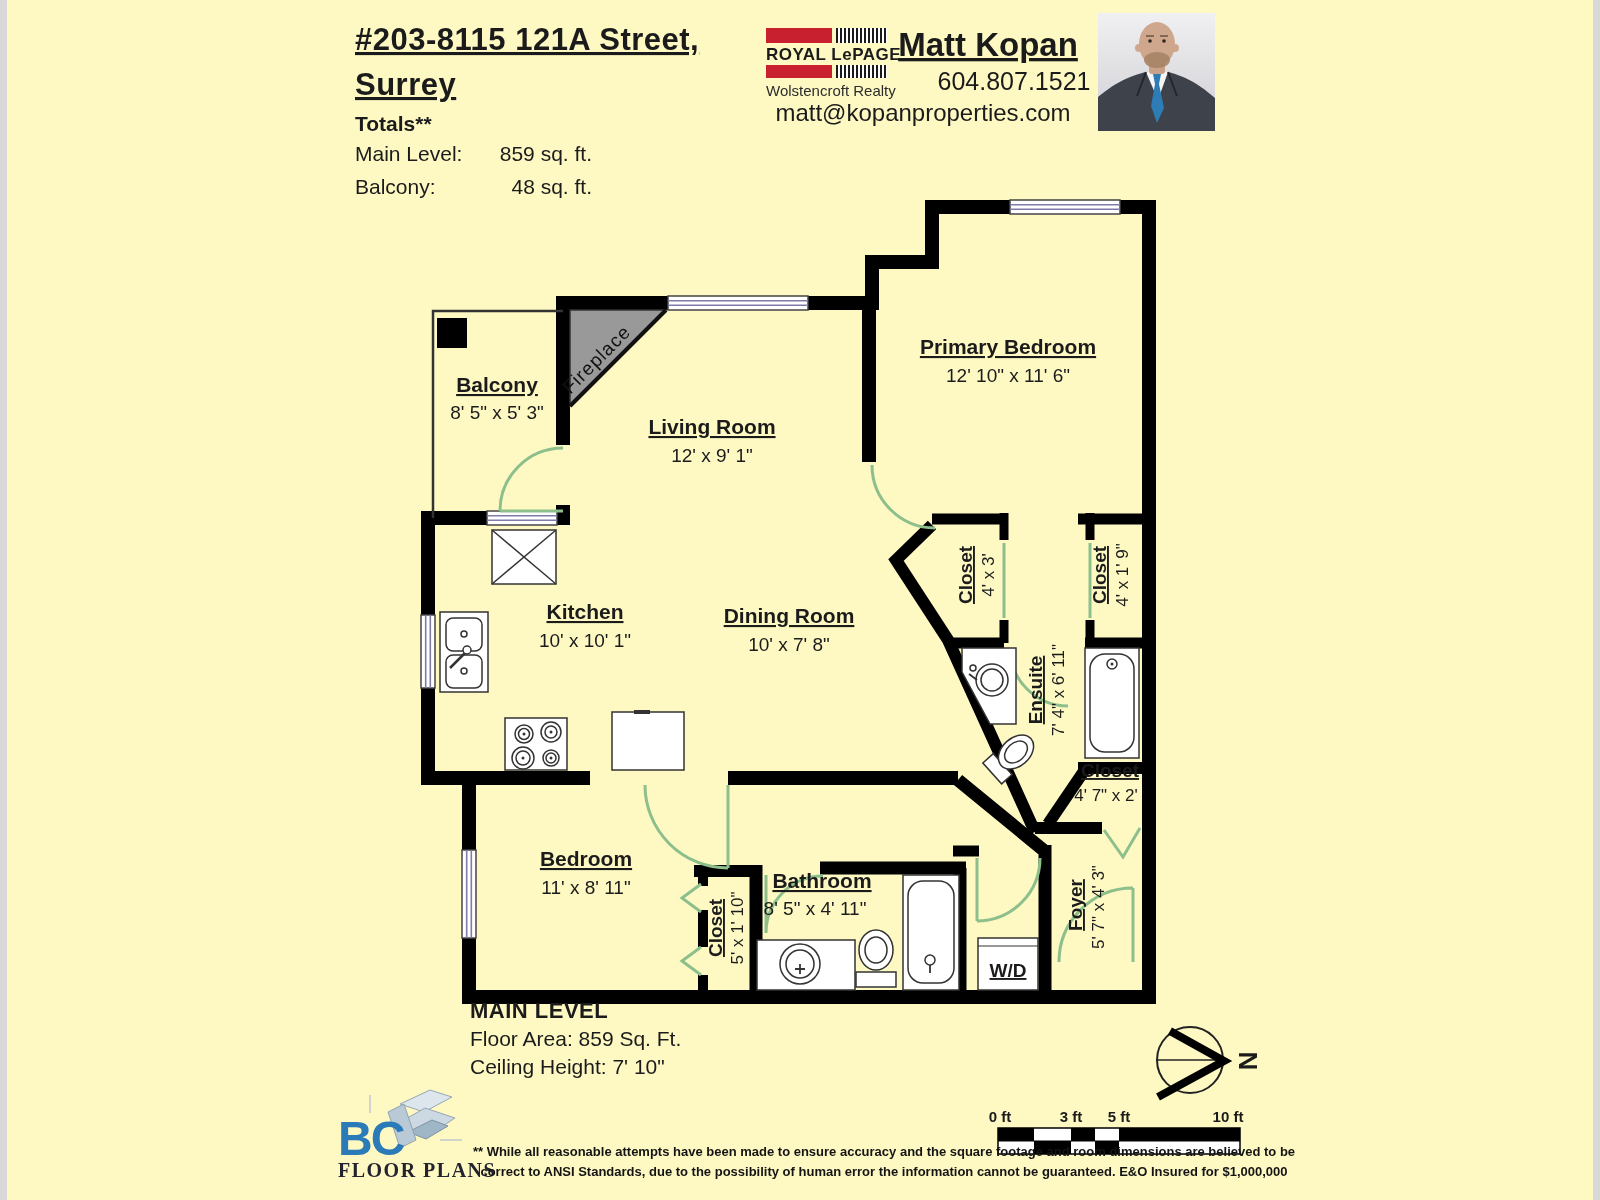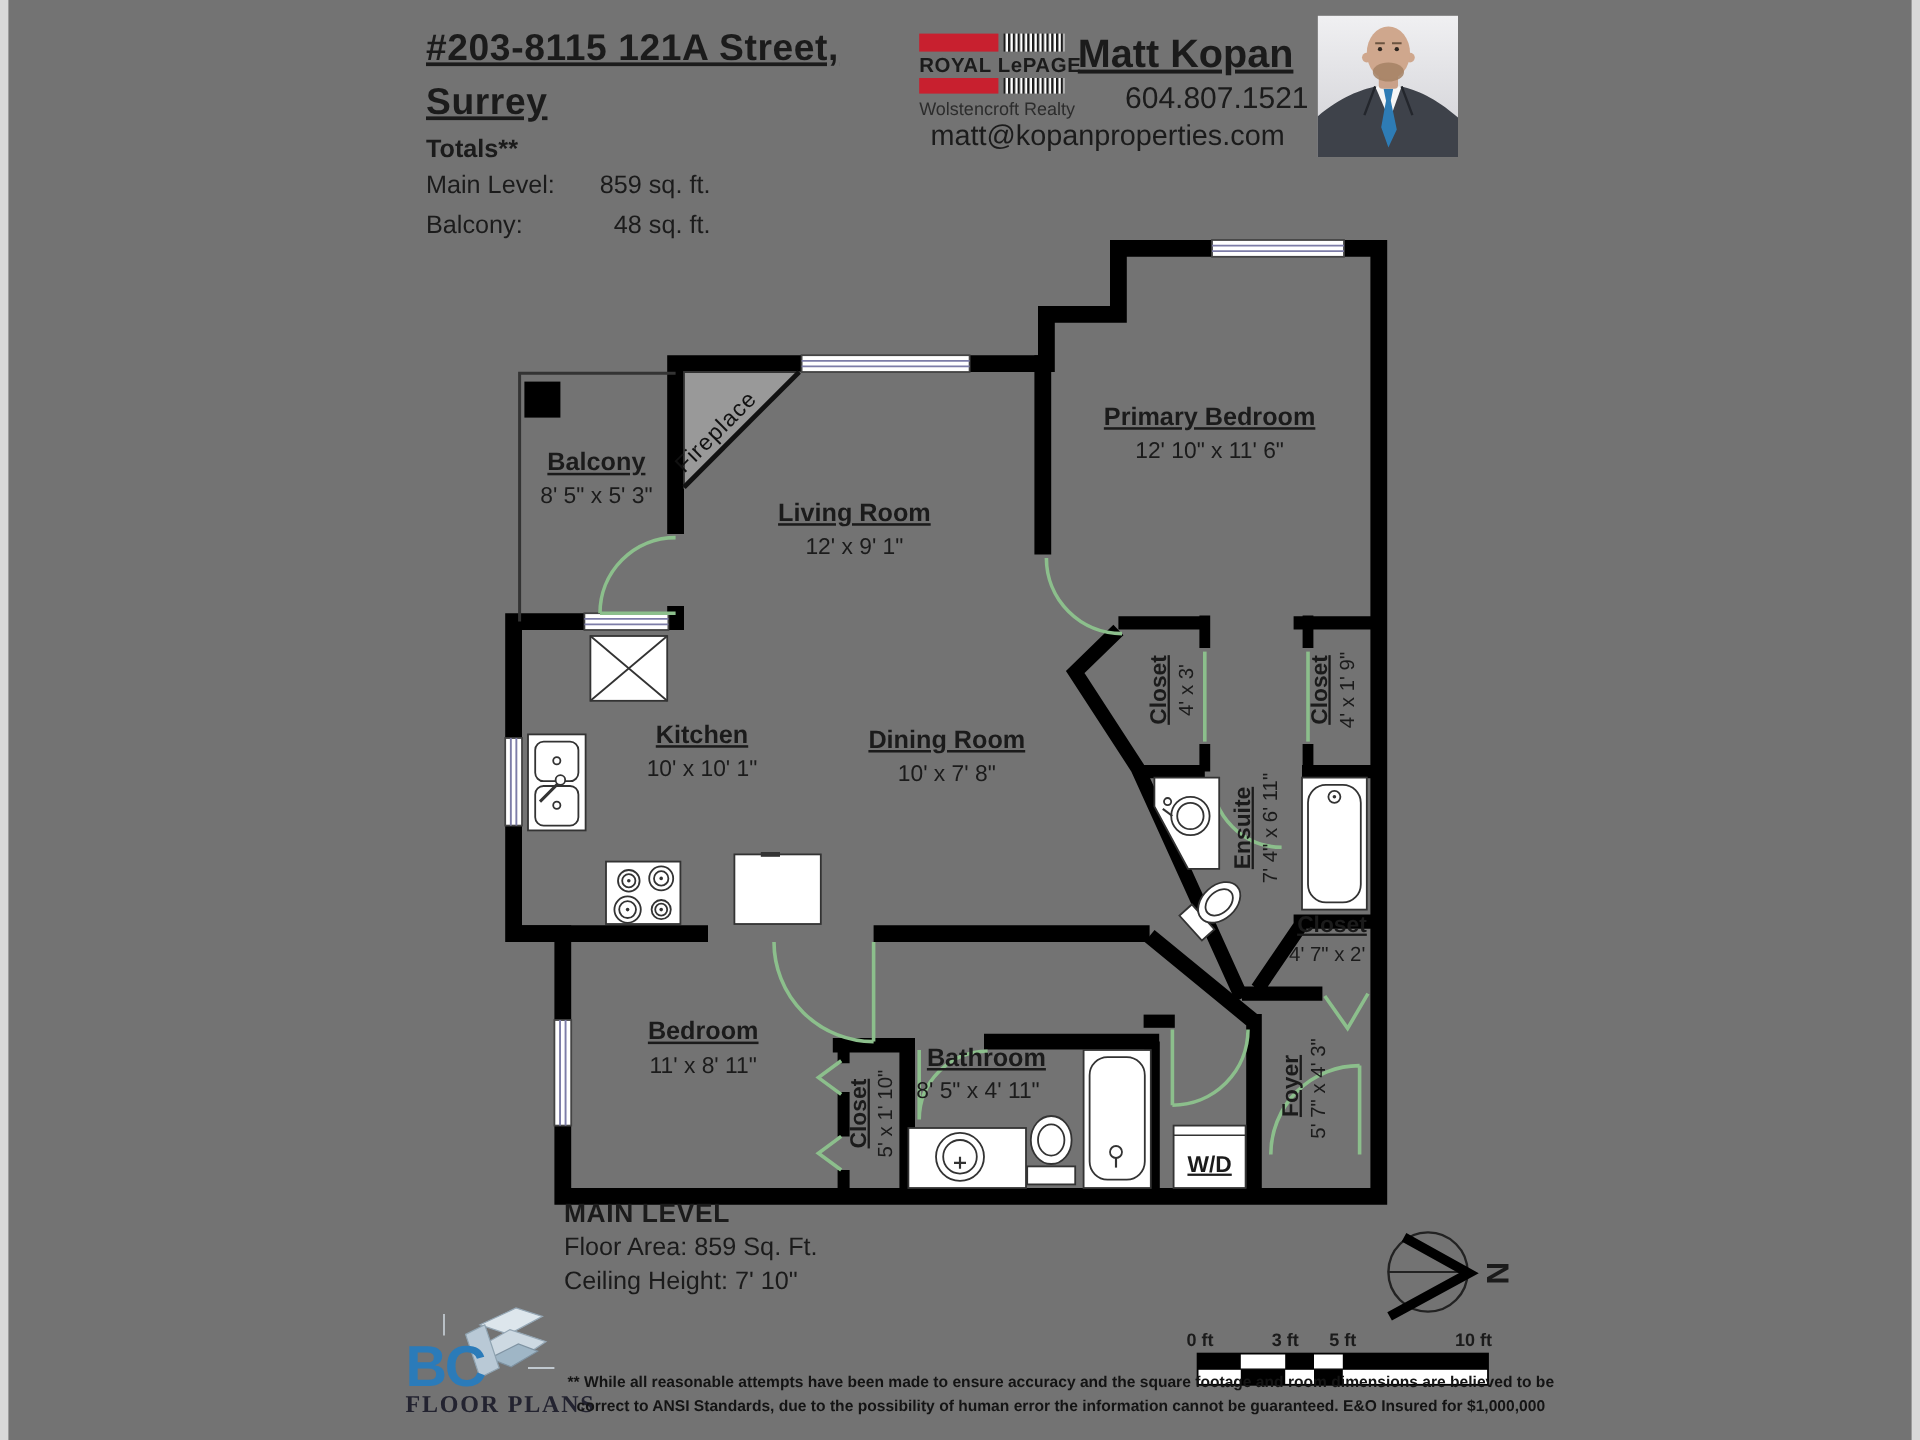--- a/index.html
+++ b/index.html
@@ -1,16 +1,16 @@
 <!DOCTYPE html>
 <html><head>
 <meta charset="utf-8">
 <style>
   html,body{margin:0;padding:0;background:#ffffff;}
-  .page{position:relative;width:1600px;height:1200px;background:#737373;overflow:hidden;
+  .page{position:relative;width:1600px;height:1200px;background:#fef9c3;overflow:hidden;
         font-family:"Liberation Sans",sans-serif;}
   svg{display:block;}
   svg text{font-family:"Liberation Sans",sans-serif;fill:#1b1b1b;}
   .mid{text-anchor:middle;}
   .end{text-anchor:end;}
   .t-title{font-size:31px;font-weight:700;text-decoration:underline;letter-spacing:.5px;}
   .t-bold{font-weight:700;}
   .t-name{font-size:21px;font-weight:700;text-decoration:underline;}
   .t-dims{font-size:19px;}
   .t-name-s{font-size:19px;font-weight:700;text-decoration:underline;}

